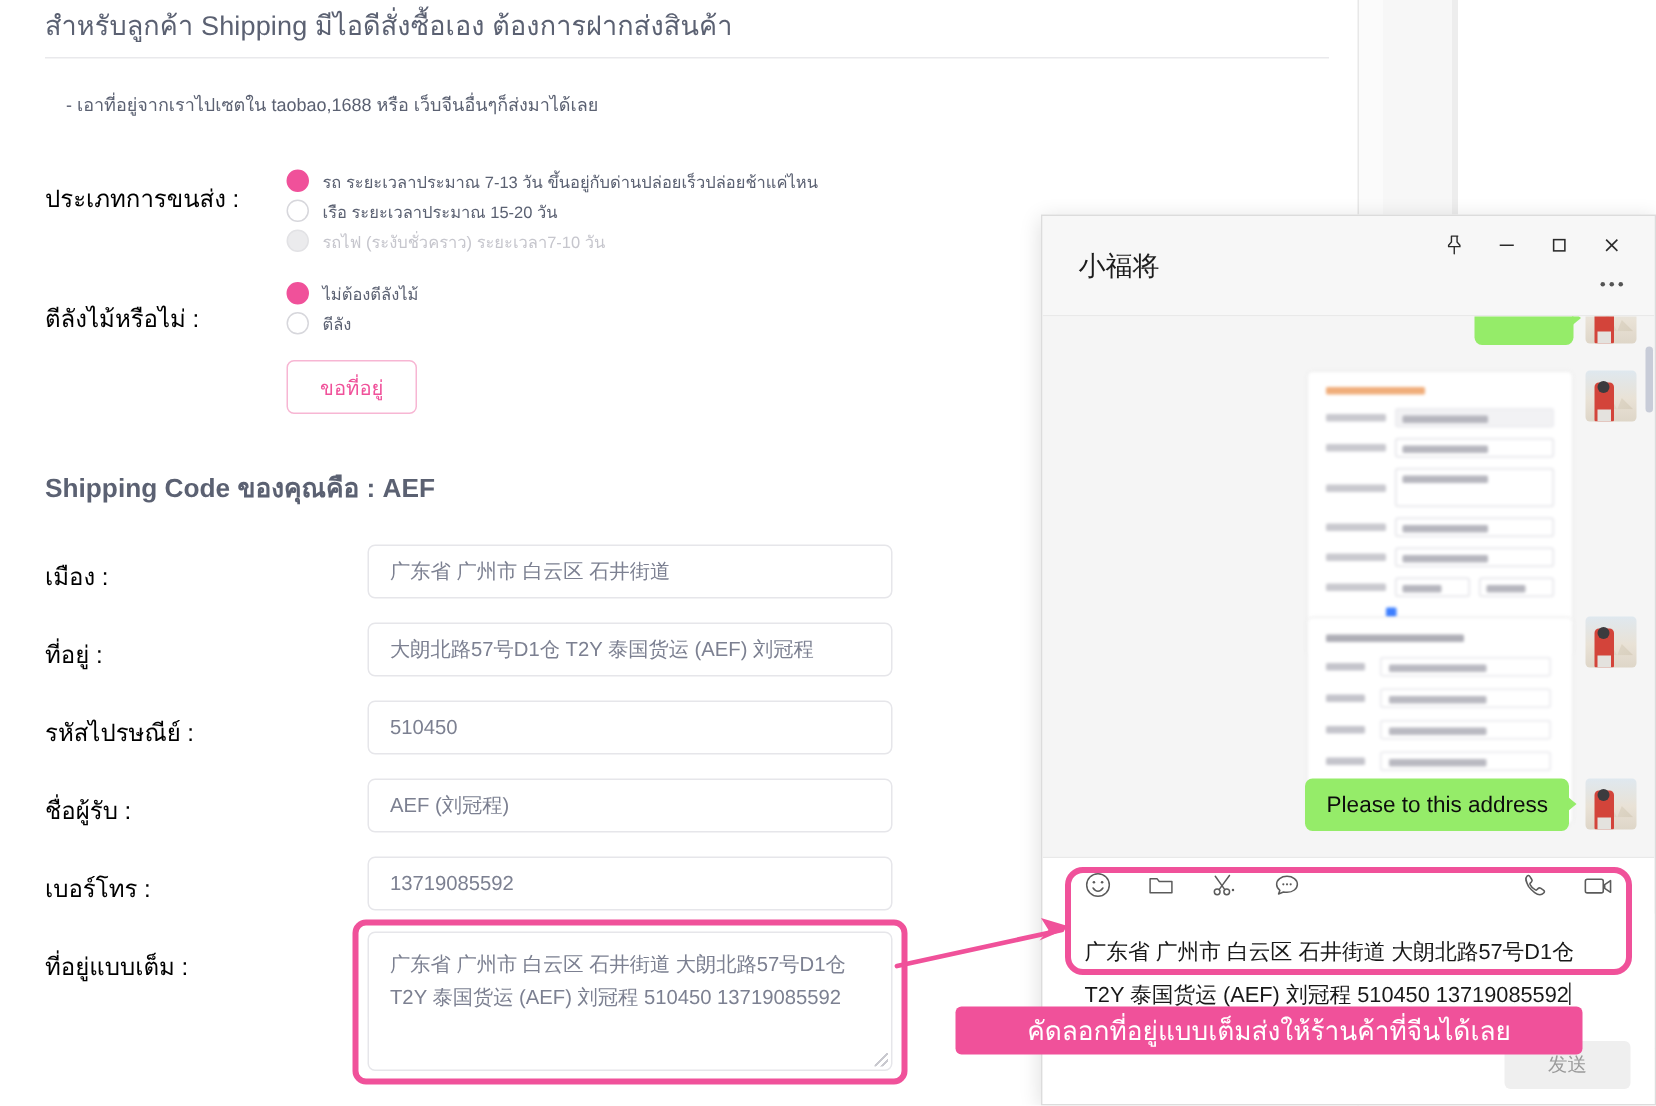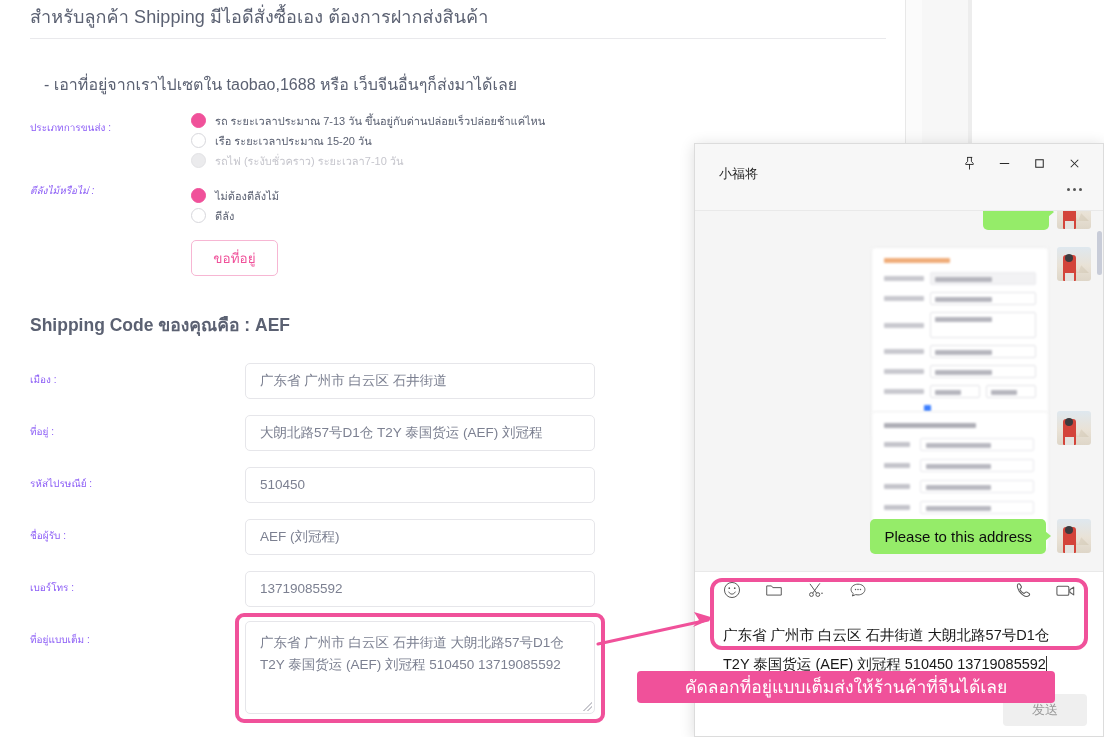--- a/index.html
+++ b/index.html
@@ -26,24 +26,24 @@
     border-right: 1px solid #e8e8e8;
   }
 
   .form-title {
     position: absolute; left: 30px; top: 2px;
     font-size: 18px; color: #5b6172; letter-spacing: .1px;
     white-space: nowrap;
   }
   .title-rule { position: absolute; left: 30px; top: 38px; width: 856px; height: 1px; background: #e9e9ec; }
 
-  .bullet-1 { position: absolute; left: 44px; top: 72px; font-size: 16px; color: #5b6172; white-space: nowrap; }
+  .bullet-1 { position: absolute; left: 44px; top: 60px; font-size: 12px; color: #5b6172; white-space: nowrap; }
   .bullet-2 { position: absolute; left: 44px; top: 77px; font-size: 13.5px; color: #5b6172; white-space: nowrap; }
 
-  .field-label { position: absolute; font-size: 10px; color: #8b5cf6; white-space: nowrap; }
+  .field-label { position: absolute; font-size: 16px; color: #000000; white-space: nowrap; }
 
   .radio-group { position: absolute; }
   .radio-row { display: flex; align-items: center; height: 19px; margin-bottom: 1px; }
   .radio-dot {
     width: 15px; height: 15px; border-radius: 50%;
     background: #ffffff; border: 1px solid #d7d7dc;
     margin-right: 9px; flex: 0 0 auto;
   }
   .radio-dot.checked { background: #f0519a; border-color: #f0519a; }
   .radio-dot.disabled { background: #ebebed; border-color: #e2e2e5; }
@@ -98,21 +98,21 @@
 
   
   .chat {
     position: absolute; left: 694px; top: 143px; width: 410px; height: 594px;
     background: #ffffff;
     border: 1px solid #dcdcdc;
     box-shadow: 0 2px 14px rgba(0,0,0,.14);
     overflow: hidden;
   }
   .chat-titlebar { position: relative; height: 67px; background: #f7f7f7; border-bottom: 1px solid #e9e9e9; }
-  .chat-title { position: absolute; left: 24px; top: 21px; font-size: 13px; color: #1d1d1d; }
+  .chat-title { position: absolute; left: 24px; top: 21px; font-size: 18px; color: #1d1d1d; }
   .win-btns { position: absolute; right: 12px; top: 6px; display: flex; align-items: center; gap: 2px; }
   .win-btn {
     width: 33px; height: 26px; display: flex; align-items: center; justify-content: center;
     cursor: pointer; color: #2a2a2a;
   }
   .win-btn svg { display: block; }
   .more-btn {
     position: absolute; right: 16px; top: 36px; width: 26px; height: 18px;
     display: flex; align-items: center; justify-content: center; gap: 3px; cursor: pointer;
   }
@@ -227,21 +227,21 @@
       <div class="radio-row">
         <span class="radio-dot"></span>
         <span class="radio-text">เรือ ระยะเวลาประมาณ 15-20 วัน</span>
       </div>
       <div class="radio-row">
         <span class="radio-dot disabled"></span>
         <span class="radio-text muted">รถไฟ (ระงับชั่วคราว) ระยะเวลา7-10 วัน</span>
       </div>
     </div>
 
-    <div class="field-label" style="left:30px; top:183px;font-style:italic;">ตีลังไม้หรือไม่ :</div>
+    <div class="field-label" style="left:30px; top:200px;">ตีลังไม้หรือไม่ :</div>
     <div class="radio-group" style="left:191px; top:186px;">
       <div class="radio-row">
         <span class="radio-dot checked"></span>
         <span class="radio-text">ไม่ต้องตีลังไม้</span>
       </div>
       <div class="radio-row">
         <span class="radio-dot"></span>
         <span class="radio-text">ตีลัง</span>
       </div>
     </div>

